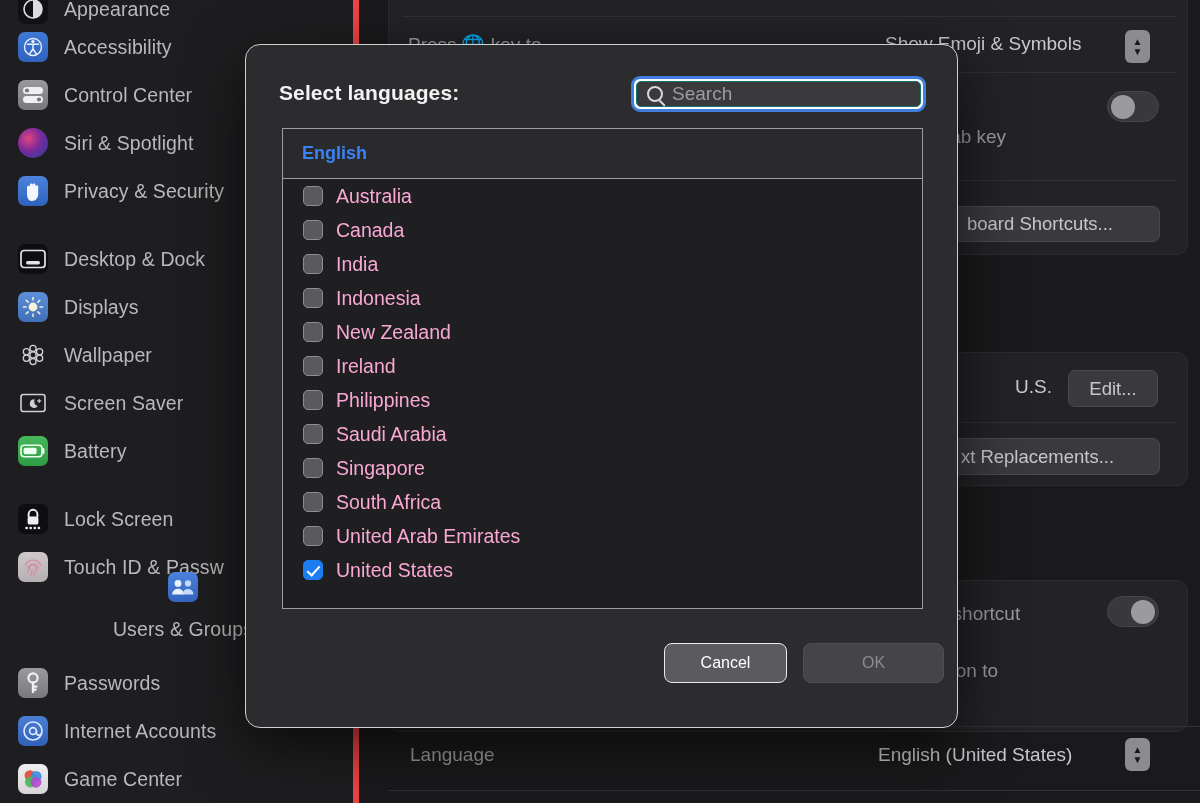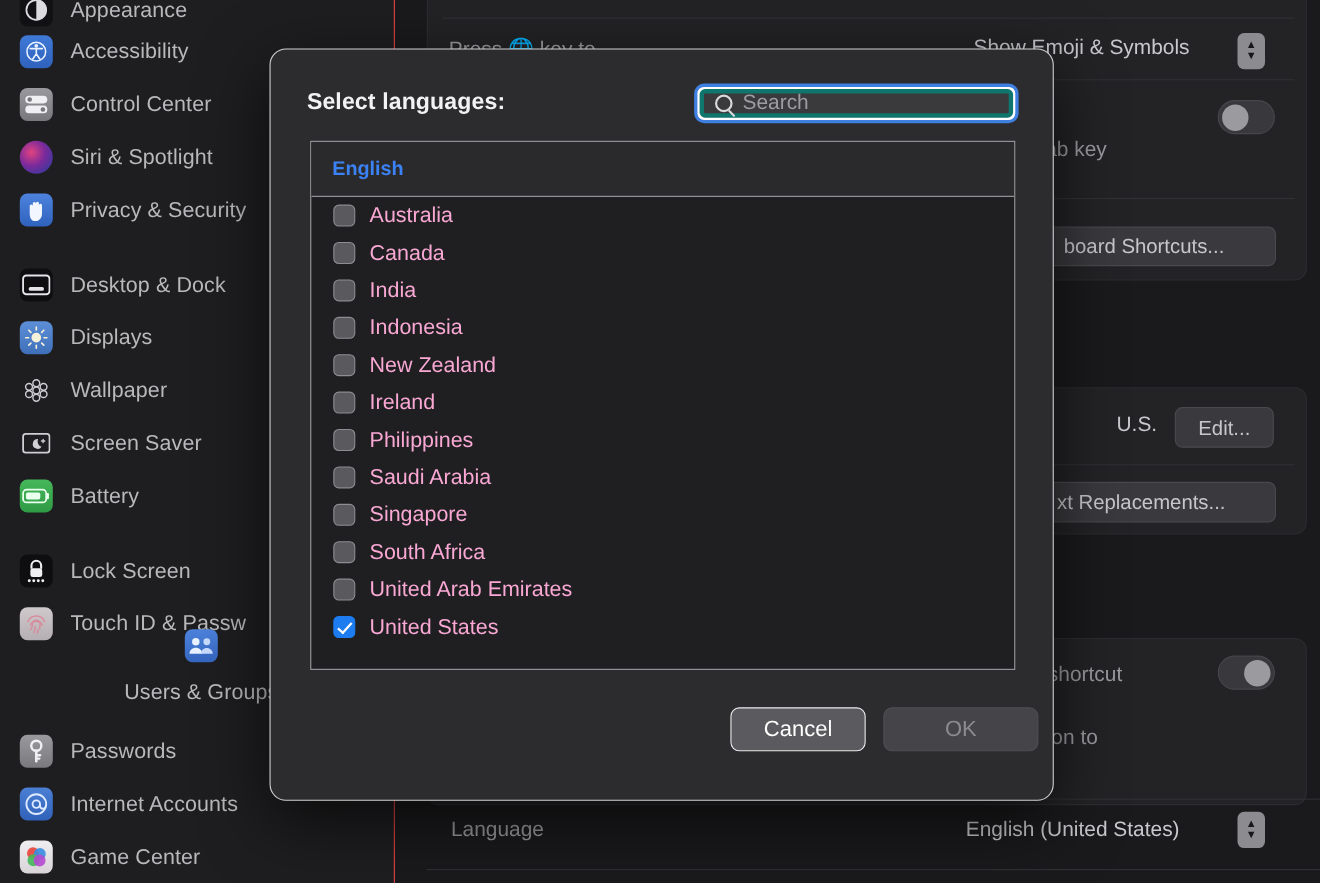--- a/index.html
+++ b/index.html
@@ -8,21 +8,21 @@
     background: #1c1c1e;
     font-family: "Liberation Sans", sans-serif;
     overflow: hidden;
   }
   #root { position: relative; width: 1200px; height: 803px; background: #1a1a1c; }
 
   
   .sidebar {
     position: absolute; left: 0; top: 0; width: 359px; height: 803px;
     background: #1e1e20;
-    border-right: 1px solid #ef4444;
+    border-right: 6px solid #ef4444;
     overflow: hidden;
     padding-left: 32px;
   }
   .side-item {
     position: absolute; left: 18px; display: flex; align-items: center;
     height: 34px; gap: 16px; width: 330px;
   }
   .side-ico {
     width: 30px; height: 30px; border-radius: 7px; flex: 0 0 30px;
     display: flex; align-items: center; justify-content: center;
@@ -104,21 +104,21 @@
     letter-spacing: .1px;
   }
   .search-wrap {
     position: absolute; left: 385px; top: 31px; width: 295px; height: 36px;
     border-radius: 9px; border: 3px solid #3f7fe0;
     background: #fff; padding: 2px;
   }
   .search-inner {
     width: 100%; height: 100%; border-radius: 5px; background: #3a3a3d;
     display: flex; align-items: center; gap: 9px; padding: 0 10px;
-    border: 4px solid #0f766e;
+    border: 1px solid #0f766e;
   }
   .search-inner input {
     flex: 1; background: transparent; border: 0; outline: none;
     color: #e8e8ea; font-size: 19px; font-family: "Liberation Sans", sans-serif;
   }
   .search-inner input::placeholder { color: #9d9da1; }
   .mag {
     width: 16px; height: 16px; border: 2.4px solid #d9d9dc; border-radius: 50%;
     position: relative; flex: 0 0 16px;
   }
@@ -151,21 +151,21 @@
     content: ""; position: absolute; left: 6px; top: 2px;
     width: 5px; height: 11px; border: solid #fff;
     border-width: 0 2.6px 2.6px 0; transform: rotate(42deg);
   }
   .li span.name { font-size: 19.5px; color: #f9a8d4; white-space: nowrap; }
 
   .dlg-buttons { position: absolute; left: 0; top: 598px; width: 713px; }
   .btn {
     position: absolute; height: 40px; border-radius: 8px;
     display: flex; align-items: center; justify-content: center;
-    font-size: 20px; white-space: nowrap;
+    font-size: 16px; white-space: nowrap;
     font-family: "Liberation Sans", sans-serif;
   }
   .btn.cancel {
     left: 418px; width: 123px; background: #5b5b5f;
     border: 1.5px solid #e9e9ec; color: #fff;
   }
   .btn.ok {
     left: 557px; width: 141px; background: #454549;
     border: 1px solid #4f4f53; color: #8b8b90;
   }

